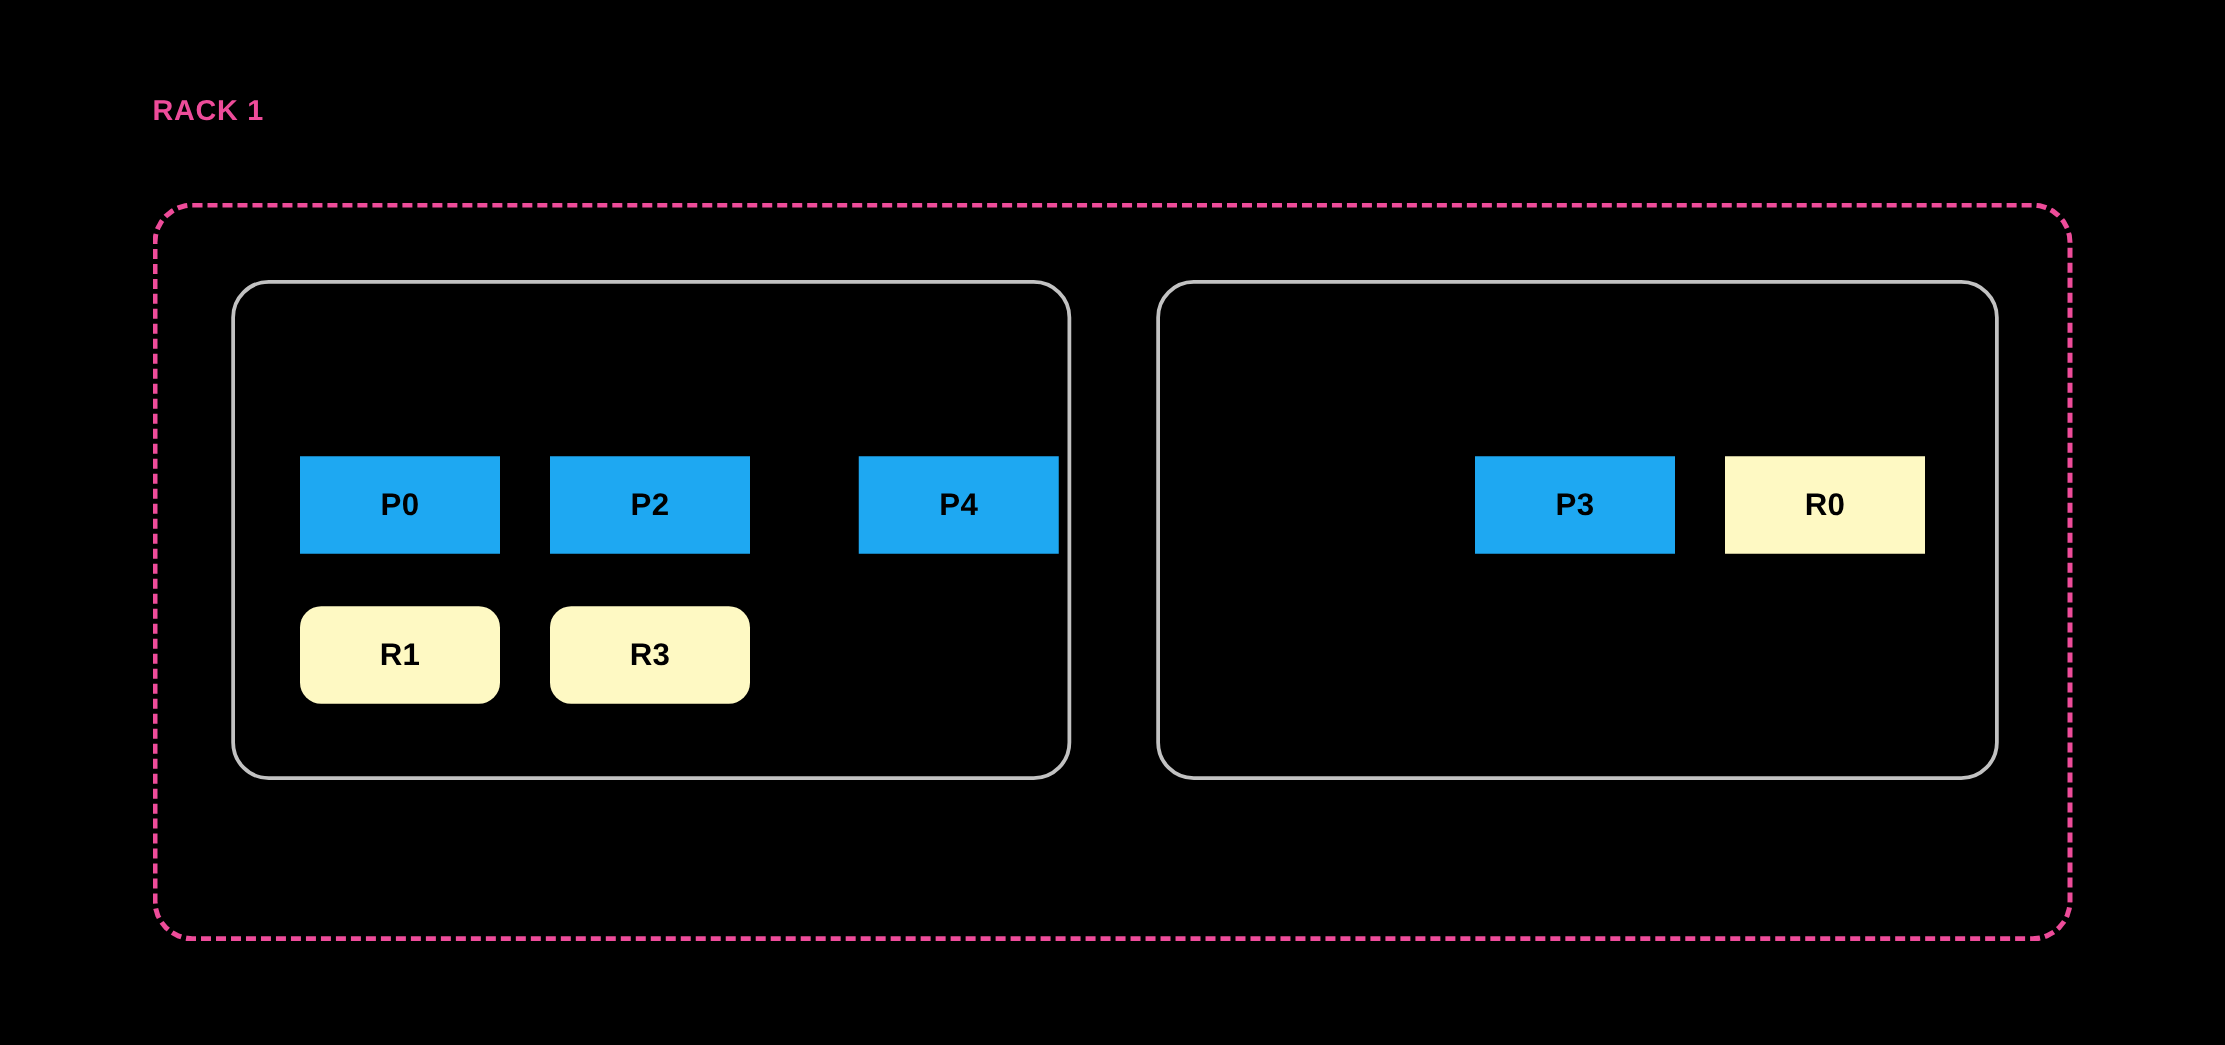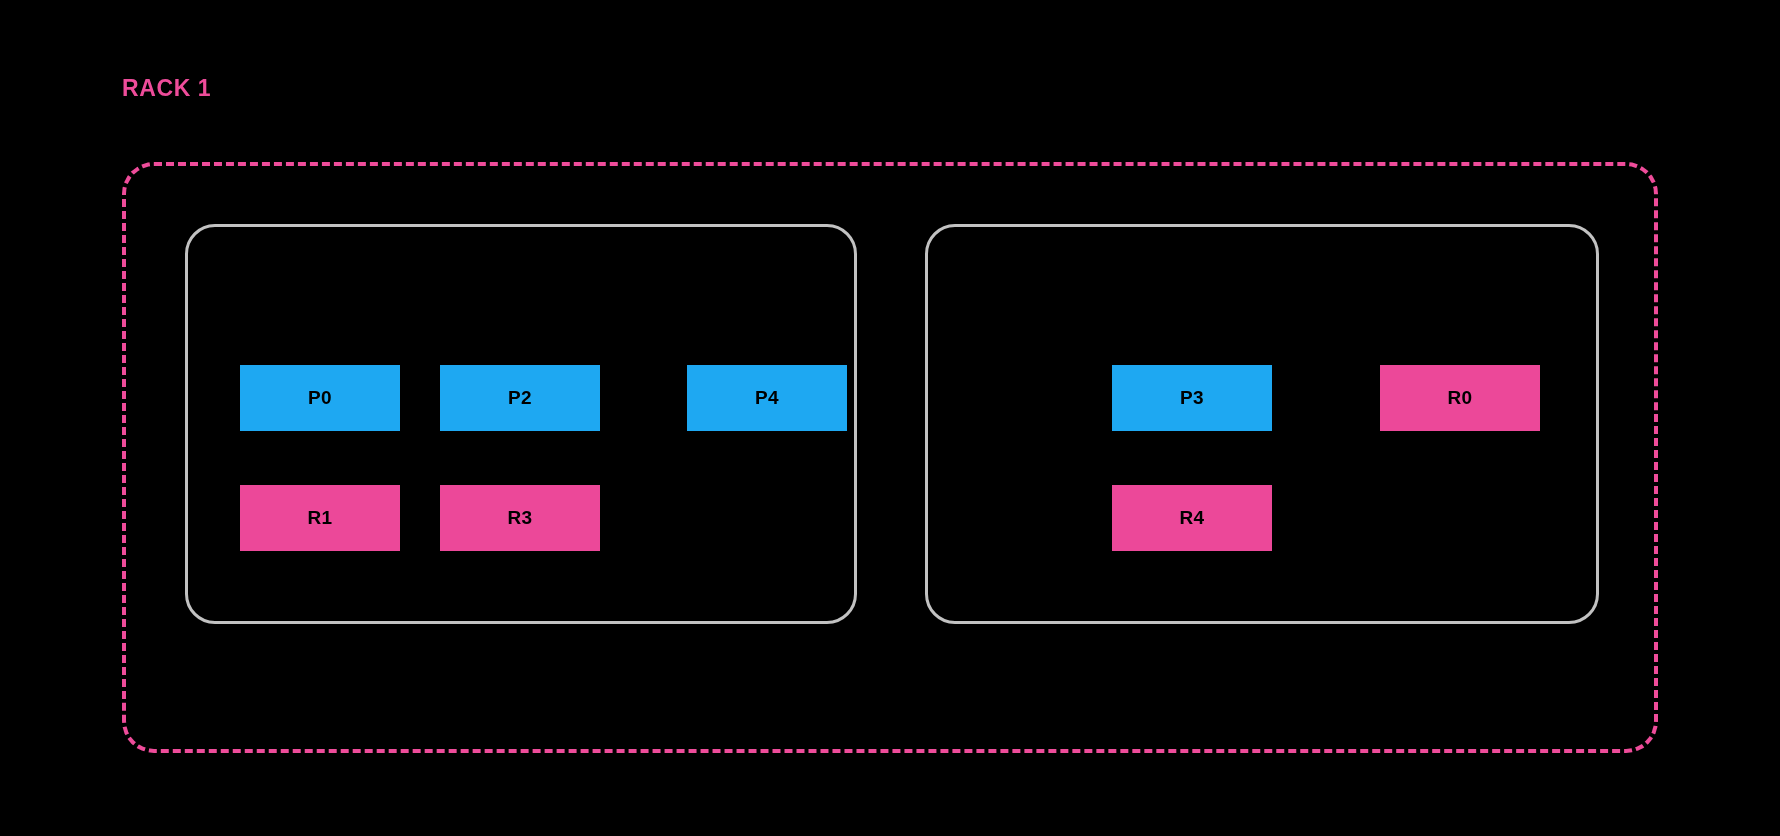--- a/index.html
+++ b/index.html
@@ -68,44 +68,44 @@
     left: 925px;
     top: 224px;
     width: 674px;
     height: 400px;
   }
 
   
   .chip {
     position: absolute;
     width: 160px;
-    height: 66px;
+    height: 78px;
     display: flex;
     align-items: center;
     justify-content: center;
-    font-size: 19px;
+    font-size: 25px;
     font-weight: 700;
     color: #000000;
     letter-spacing: 0.3px;
     border-radius: 0;
   }
   .chip.partition { background: #1ea8f2; }
-  .chip.replica   { background: #ec4899; }
+  .chip.replica   { background: #fef9c3; }
 
   
   .row-top    { top: 365px; }
-  .row-bottom { top: 485px; }
+  .row-bottom { top: 485px; border-radius: 17px; }
 
   
   .col-l0 { left: 240px; }
   .col-l1 { left: 440px; }
   .col-l2 { left: 640px; margin-left: 47px; }
   
   .col-r0 { left: 980px; }
-  .col-r1 { left: 1112px; }
+  .col-r1 { left: 1180px; }
   .col-r2 { left: 1380px; }
 </style>
 </head>
 <body>
 
 <div id="canvas">
 
   <div class="rack-label">RACK 1</div>
 
   <div class="rack-boundary"></div>
@@ -117,15 +117,14 @@
   <div class="chip partition row-top col-l2">P4</div>
 
   <div class="chip replica row-bottom col-l0">R1</div>
   <div class="chip replica row-bottom col-l1">R3</div>
 
   <div class="node-box right"></div>
 
   <div class="chip partition row-top col-r1">P3</div>
   <div class="chip replica row-top col-r2">R0</div>
 
-  <div class="chip replica row-bottom col-r1">R4</div>
 
 </div>
 
 </body></html>

